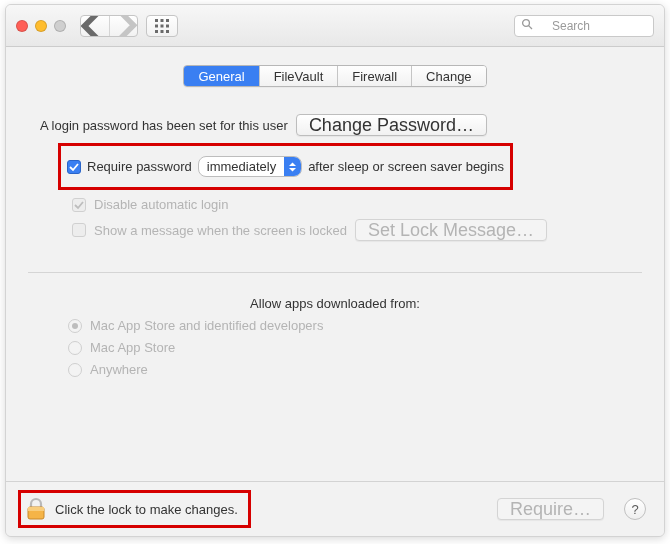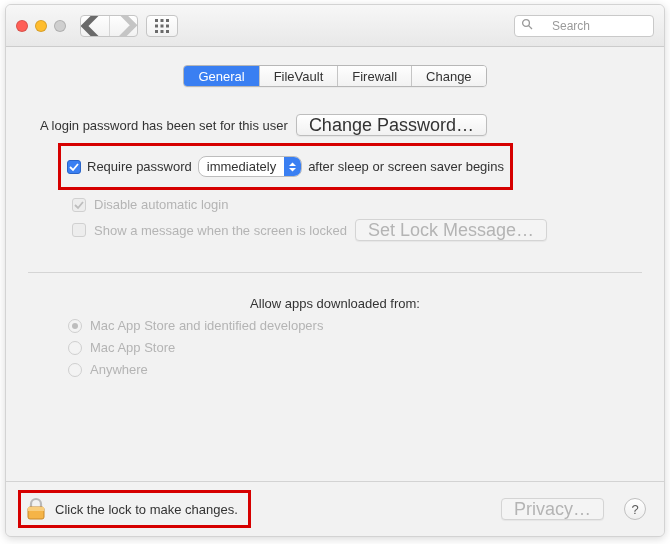--- a/index.html
+++ b/index.html
@@ -302,17 +302,17 @@
       <span class="lock-icon">
         <svg viewBox="0 0 22 24">
           <path d="M6 10 V7 a5 5 0 0 1 10 0 V10" fill="none" stroke="#b9b9b9" stroke-width="2.2"></path>
           <rect x="3" y="10" width="16" height="12" rx="2" fill="#f5b447" stroke="#c8882a"></rect>
           <rect x="3" y="10" width="16" height="4" fill="#f8cd7d"></rect>
         </svg>
       </span>
       <span>Click the lock to make changes.</span>
     </div>
     <div class="spacer"></div>
-    <div class="btn dim">Privacy…</div>
+    <div class="btn dim">Require…</div>
     <div class="help-btn">?</div>
   </div>
 
 </div>
 
 </body></html>

